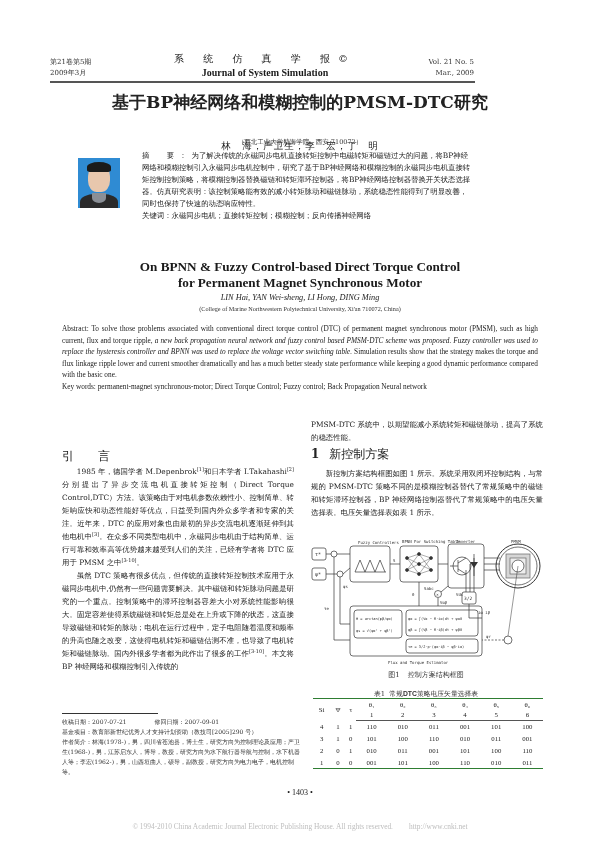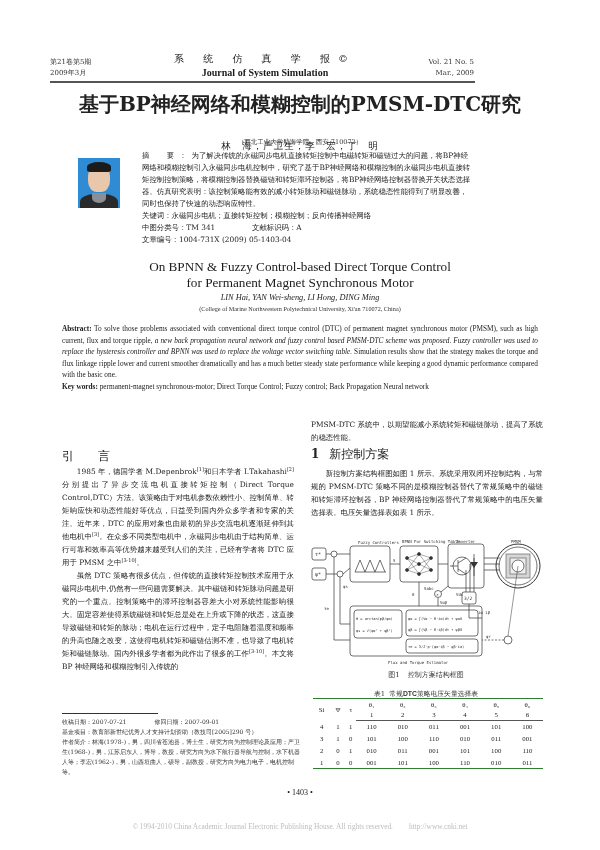--- a/index.html
+++ b/index.html
@@ -10,41 +10,41 @@
 
   
   .hdr-left, .hdr-right { font-size: 7px; color: #333; line-height: 11px; }
   .hdr-left { left: 50px; top: 57px; }
   .hdr-right { right: 126px; top: 57px; text-align: right; width: 120px; }
   .hdr-center { left: 150px; top: 52px; width: 230px; text-align: center; }
   .hdr-cn { font-size: 10px; letter-spacing: 8px; color: #222; line-height: 14px; }
   .hdr-en { font-family: "Liberation Serif", serif; font-weight: bold; font-size: 10px; line-height: 13px; }
   .hdr-rule { left: 50px; top: 81px; width: 425px; height: 2px; background: #555; }
 
-  .title-cn { left: 0; top: 91px; width: 600px; text-align: center; font-size: 20px; font-weight: bold; color: #222; letter-spacing: 0px; }
+  .title-cn { left: 0; top: 91px; width: 600px; text-align: center; font-size: 17px; font-weight: bold; color: #222; letter-spacing: 0px; }
   .authors-cn { left: 0; top: 140px; width: 600px; text-align: center; font-size: 9.5px; letter-spacing: 1px; }
   .affil-cn { left: 0; top: 138px; width: 600px; text-align: center; font-size: 6.5px; color: #333; }
 
   .photo { left: 78px; top: 158px; width: 42px; height: 50px; background: #2f8bd3; overflow: hidden; }
   .photo .face { position: absolute; left: 10px; top: 6px; width: 22px; height: 28px; background: #e8c7ad; border-radius: 45% 45% 40% 40%; }
   .photo .hair { position: absolute; left: 9px; top: 4px; width: 24px; height: 10px; background: #1b1b1b; border-radius: 50% 50% 20% 20%; }
   .photo .shirt { position: absolute; left: 2px; top: 36px; width: 38px; height: 20px; background: #2a2a2a; border-radius: 40% 40% 0 0; }
   .photo .collar { position: absolute; left: 14px; top: 35px; width: 14px; height: 10px; background: #8a8f96; border-radius: 0 0 50% 50%; }
 
   .abstract-cn { left: 142px; top: 150px; width: 330px; font-size: 7.4px; line-height: 12px; color: #222; }
   .abstract-cn .lbl { letter-spacing: 5px; }
   .abstract-cn .kw, .abstract-cn .cls { display: block; }
   .cls span { display: inline-block; }
 
-  .title-en { left: 0; top: 259px; width: 600px; text-align: center; font-family: "Liberation Serif", serif; font-weight: normal; font-size: 13.2px; line-height: 16px; }
+  .title-en { left: 0; top: 259px; width: 600px; text-align: center; font-family: "Liberation Serif", serif; font-weight: bold; font-size: 13.2px; line-height: 16px; }
   .authors-en { left: 0; top: 293px; width: 600px; text-align: center; font-family: "Liberation Serif", serif; font-style: italic; font-size: 8.3px; }
   .affil-en { left: 0; top: 305px; width: 600px; text-align: center; font-family: "Liberation Serif", serif; font-size: 6.2px; color: #333; }
 
   .abstract-en { left: 62px; top: 323px; width: 476px; font-family: "Liberation Serif", serif; font-size: 7.3px; line-height: 11.5px; text-align: justify; }
-  .abstract-en b { font-weight: bold; }
+  .abstract-en b { font-weight: normal; }
   .abstract-en i { font-style: italic; }
 
   .col { font-size: 7.4px; line-height: 13px; color: #222; text-align: justify; }
   .col-left { left: 62px; top: 447px; width: 232px; }
   .col-right { left: 311px; top: 418px; width: 232px; }
   .sec-title { font-size: 12px; line-height: 18px; letter-spacing: 6px; margin-bottom: 0; }
   .sec-title-r { font-size: 12px; line-height: 18px; margin: 1px 0 4px 0; }
   .sec-title-r .num { font-weight: bold; margin-right: 10px; }
   .para { text-indent: 2em; }
   sup { font-size: 5px; vertical-align: super; line-height: 0; }
@@ -99,23 +99,20 @@
 <div class="abs photo">
   <div class="shirt"></div>
   <div class="collar"></div>
   <div class="face"></div>
   <div class="hair"></div>
 </div>
 
 <div class="abs abstract-cn">
   <span class="lbl">摘　要：</span><span>为了解决传统的永磁同步电机直接转矩控制中电磁转矩和磁链过大的问题，将BP神经网络和模糊控制引入永磁同步电机控制中，研究了基于BP神经网络和模糊控制的永磁同步电机直接转矩控制控制策略，将模糊控制器替换磁链和转矩滞环控制器，将BP神经网络控制器替换开关状态选择器。仿真研究表明：该控制策略能有效的减小转矩脉动和磁链脉动，系统稳态性能得到了明显改善，同时也保持了快速的动态响应特性。</span>
   <span class="kw"><span>关键词：</span><span>永磁同步电机；直接转矩控制；模糊控制；反向传播神经网络</span></span>
-  <span class="cls">
-    <span style="width:110px"><span>中图分类号：</span><span>TM 341</span></span><span style="width:88px"><span>文献标识码：</span><span>A</span></span><span><span>文章编号：</span><span>1004-731X (2009) 05-1403-04</span></span>
-  </span>
 </div>
 
 <div class="abs title-en">
   <div>On BPNN &amp; Fuzzy Control-based Direct Torque Control</div>
   <div>for Permanent Magnet Synchronous Motor</div>
 </div>
 <div class="abs authors-en">LIN Hai, YAN Wei-sheng, LI Hong, DING Ming</div>
 <div class="abs affil-en">(College of Marine Northwestern Polytechnical University, Xi'an 710072, China)</div>
 
 <div class="abs abstract-en">

